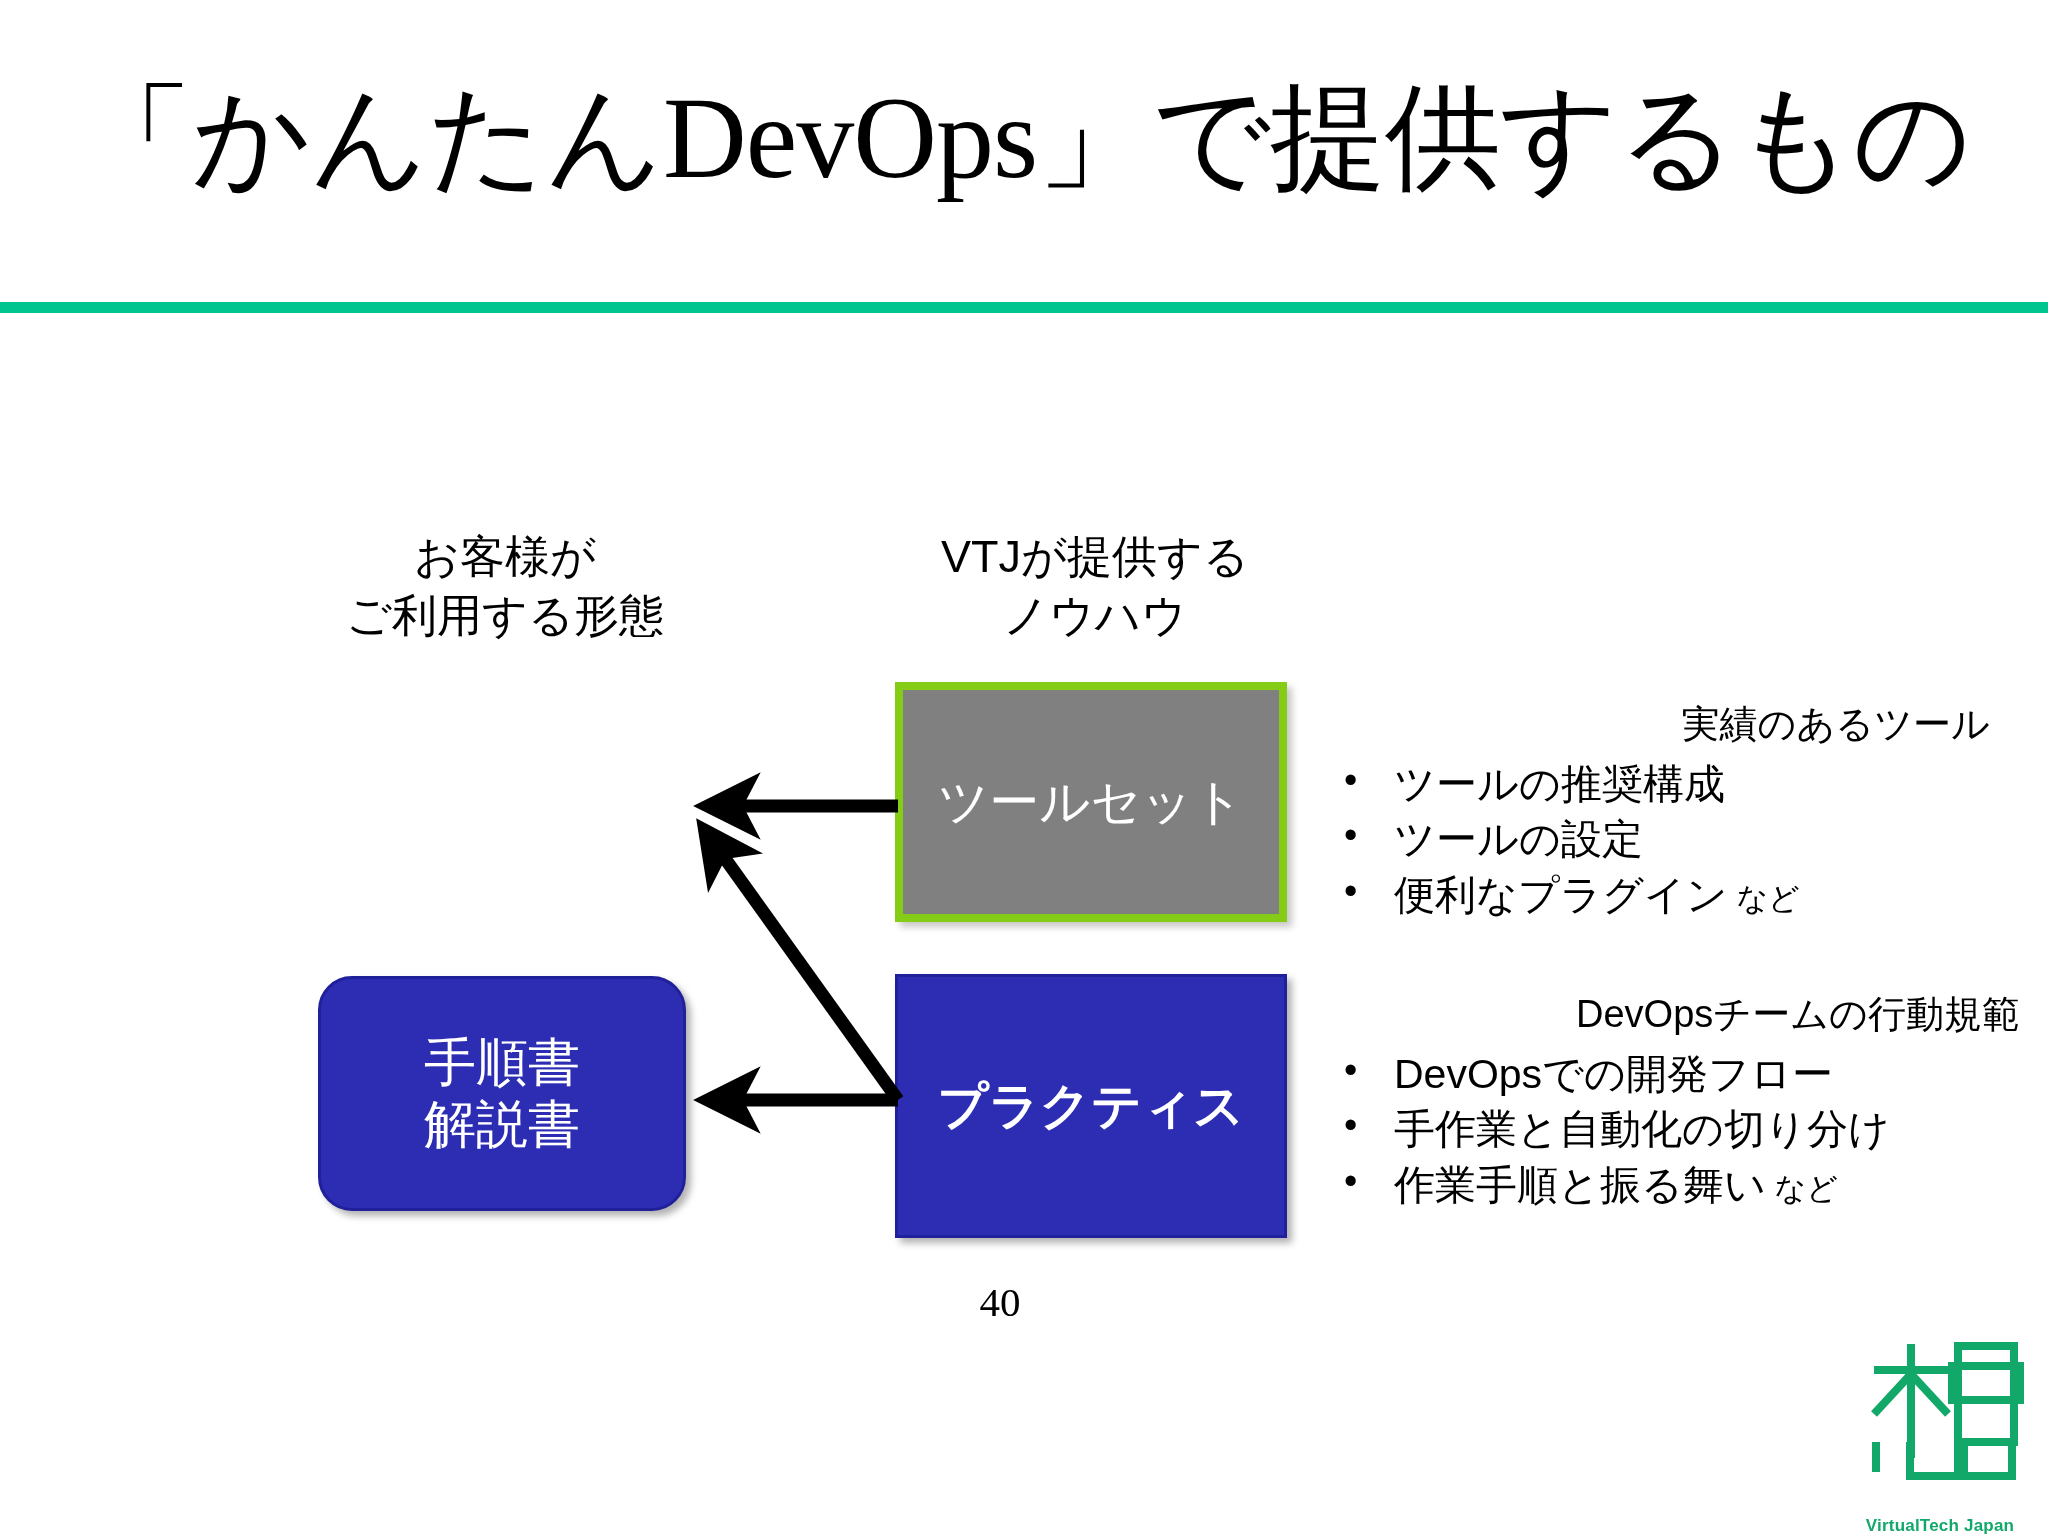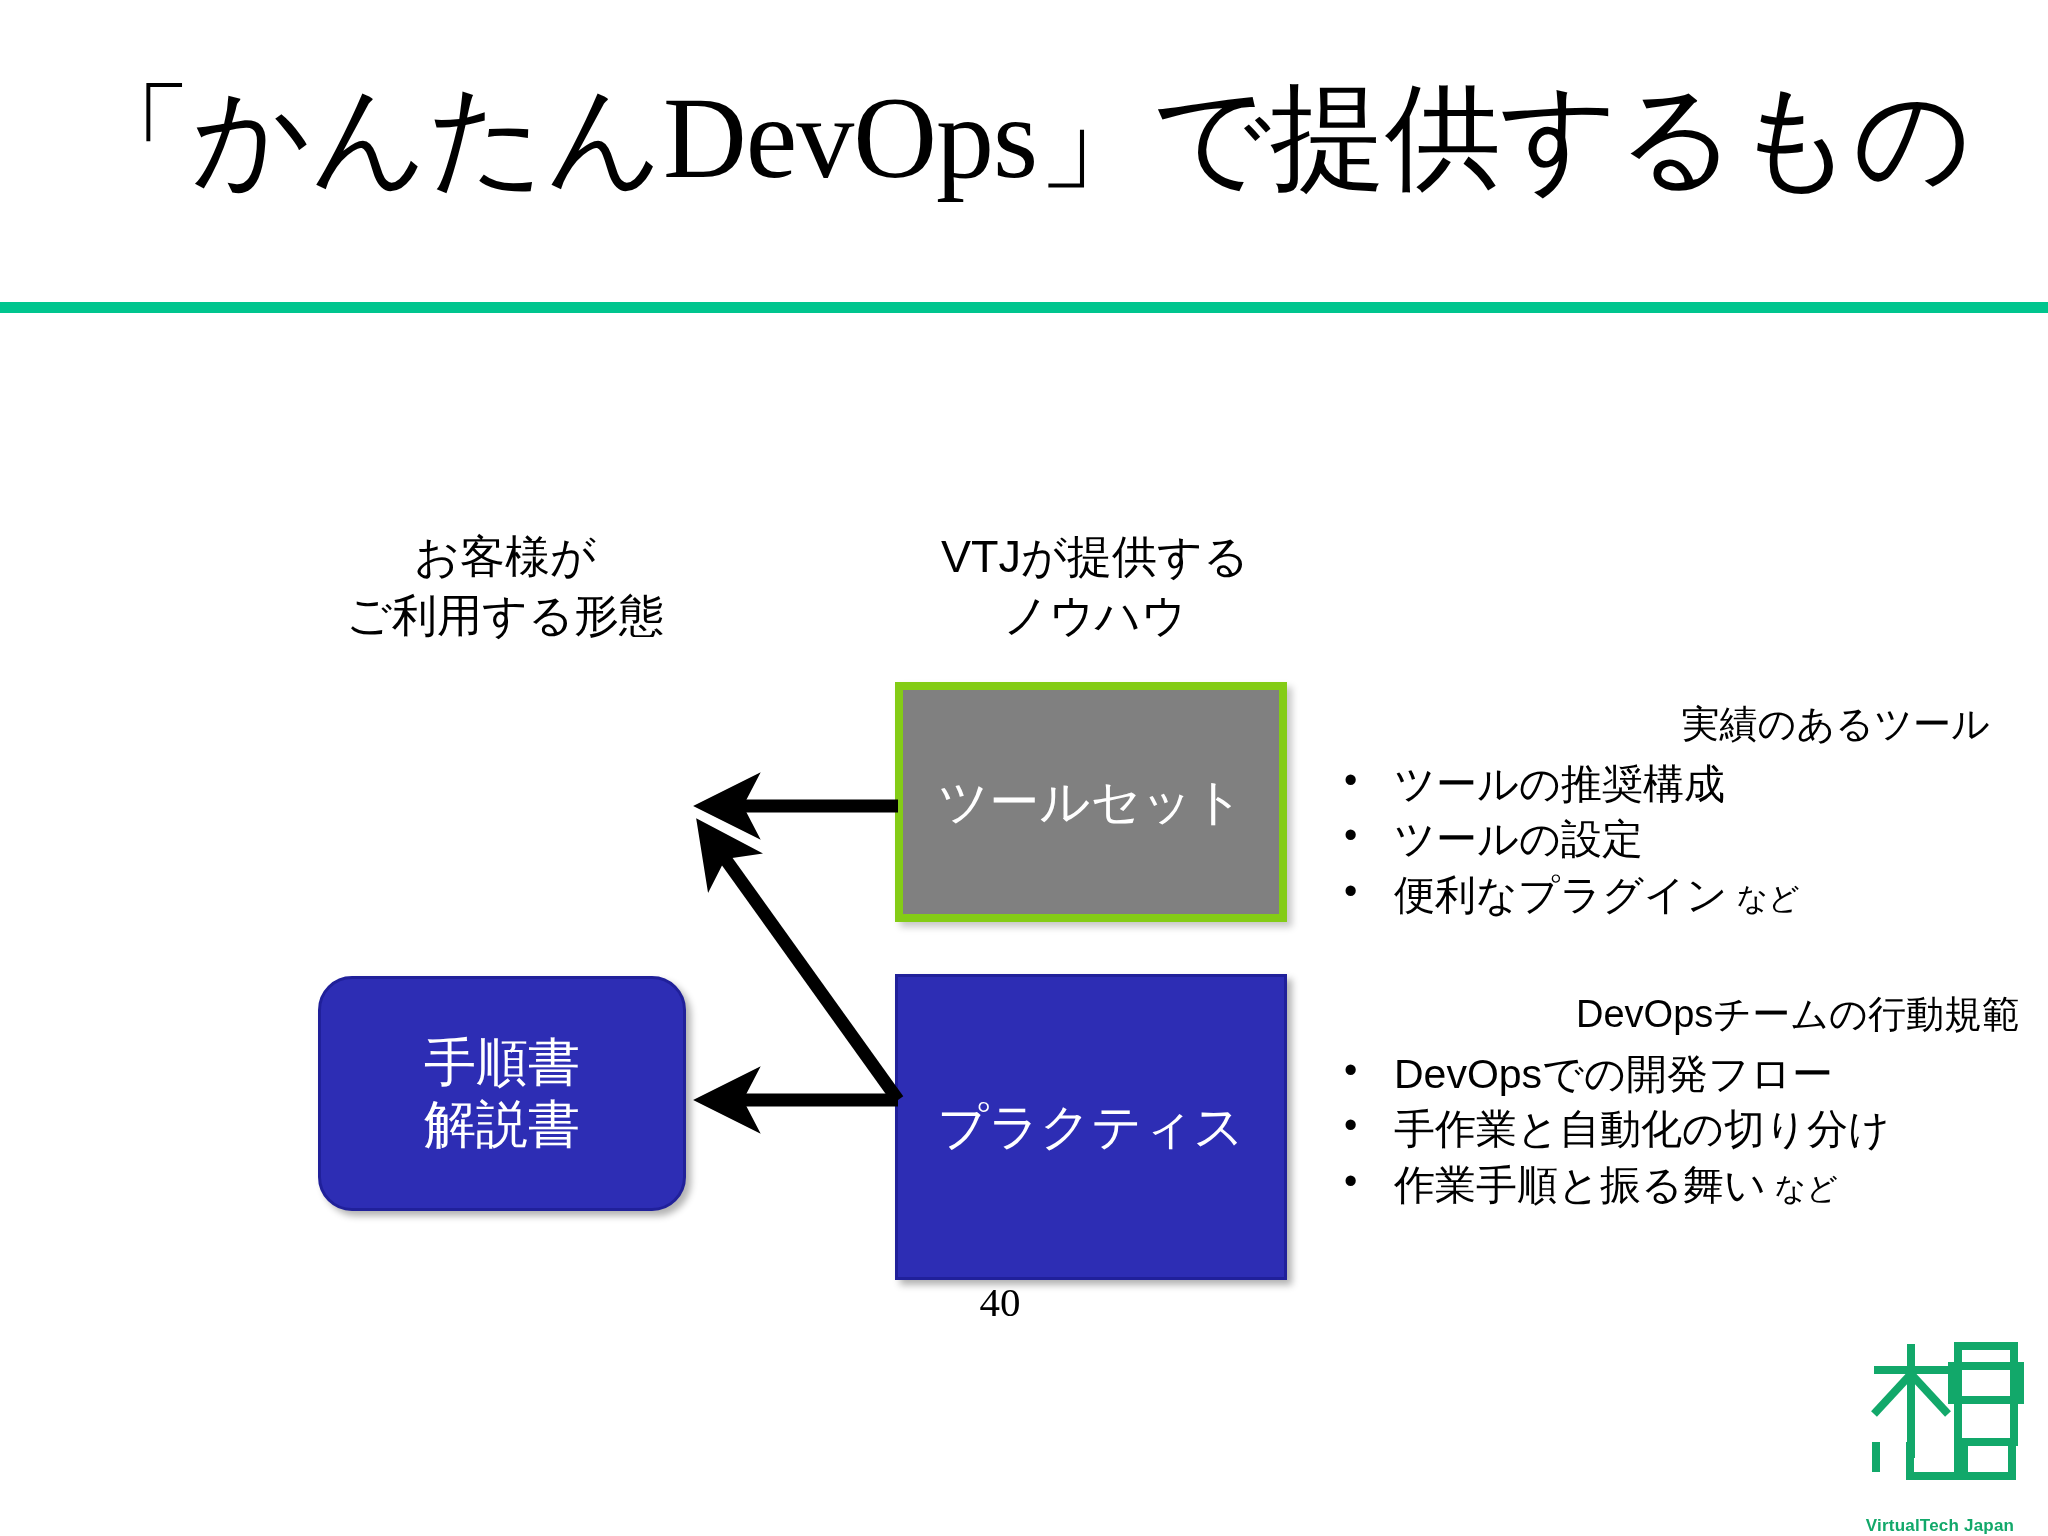--- a/index.html
+++ b/index.html
@@ -92,25 +92,26 @@
   
   #box-toolset {
     left: 895px; top: 682px; width: 392px; height: 240px;
     background: #808080;
     border: 8px solid #84cc16;
     box-shadow: 5px 5px 7px rgba(0,0,0,0.22);
     font-size: 50px;
   }
   
   #box-practice {
-    left: 895px; top: 974px; width: 392px; height: 306px;
+    left: 895px; top: 974px; width: 392px; height: 264px;
     background: #2d2db4;
     border: 3px solid #20209a;
     box-shadow: 5px 5px 7px rgba(0,0,0,0.30);
     font-size: 50px;
+    font-weight: bold;
   }
 
   
   #arrows {
     position: absolute;
     left: 0; top: 0;
     width: 2048px; height: 1536px;
     pointer-events: none;
   }
 

